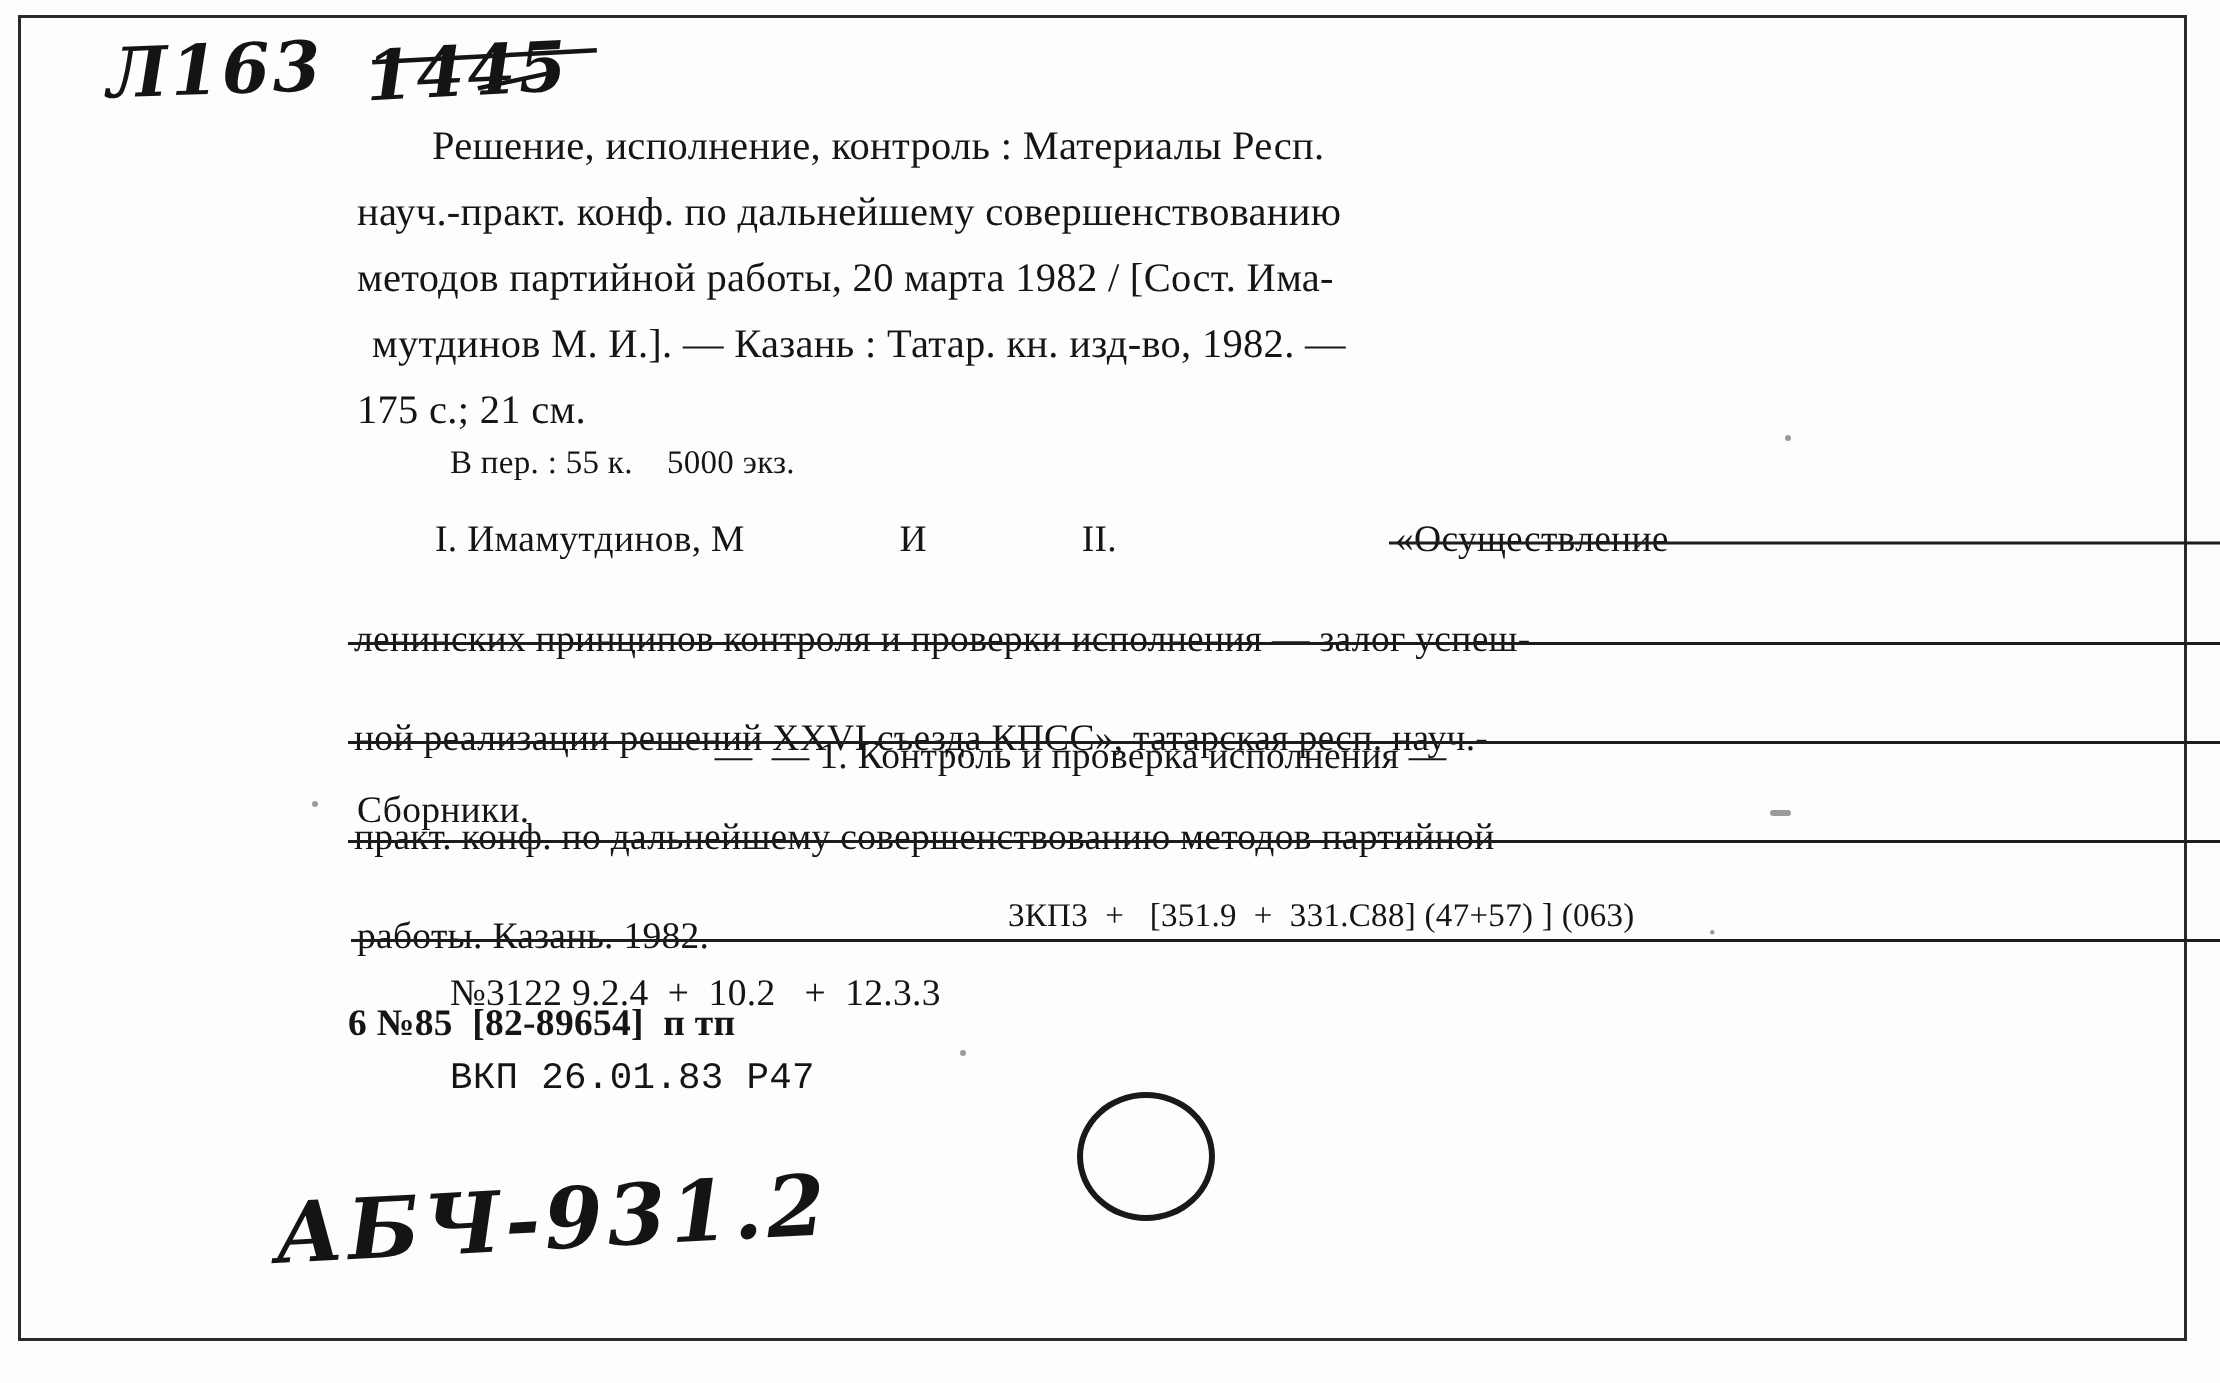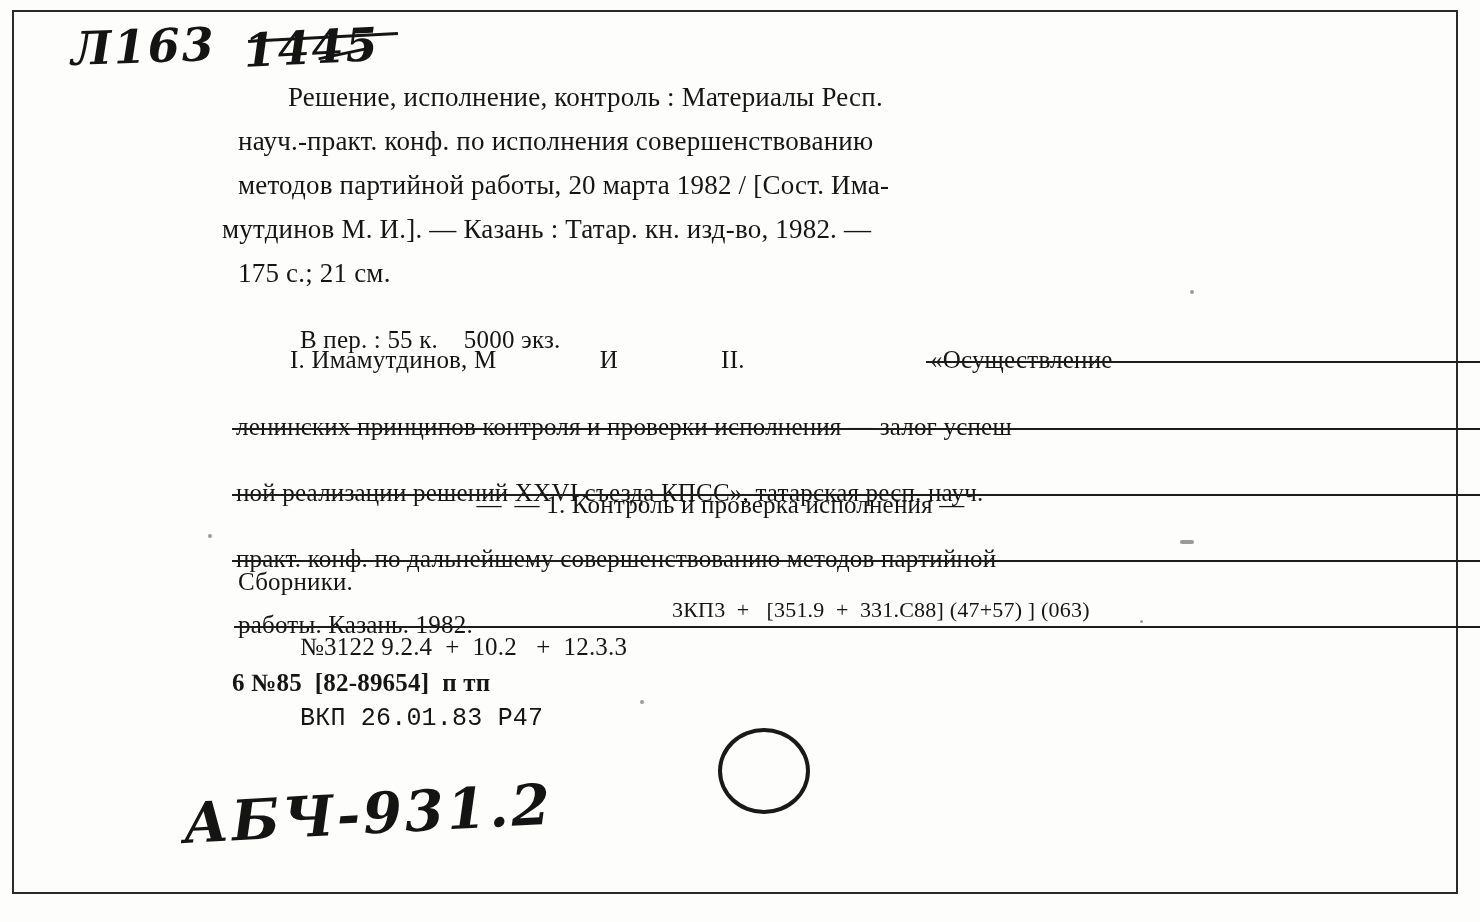--- a/index.html
+++ b/index.html
@@ -137,40 +137,40 @@
 <div id="card">
 
   <div id="card-border"></div>
 
   <div class="txt hand" id="hand-top">Л163</div>
   <div class="txt hand" id="hand-top-right">1445</div>
   <div id="hand-top-rule"></div>
   <div id="hand-strike"></div>
 
   <div class="txt body-line" style="left:288px; top:82px; font-weight:400;">Решение, исполнение, контроль : Материалы Респ.</div>
-  <div class="txt body-line" style="left:238px; top:126px;">науч.-практ. конф. по исполнения совершенствованию</div>
+  <div class="txt body-line" style="left:238px; top:126px;">науч.-практ. конф. по дальнейшему совершенствованию</div>
   <div class="txt body-line" style="left:238px; top:170px;">методов партийной работы, 20 марта 1982 / [Сост. Има-</div>
-  <div class="txt body-line" style="left:222px; top:214px;">мутдинов М. И.]. — Казань : Татар. кн. изд-во, 1982. —</div>
+  <div class="txt body-line" style="left:248px; top:214px;">мутдинов М. И.]. — Казань : Татар. кн. изд-во, 1982. —</div>
   <div class="txt body-line" style="left:238px; top:258px;">175 с.; 21 см.</div>
 
-  <div class="txt body-line" style="left:300px; top:325px; font-size:25px;">В пер. : 55 к.    5000 экз.</div>
+  <div class="txt body-line" style="left:300px; top:293px; font-size:22px;">В пер. : 55 к.    5000 экз.</div>
 
   <div class="txt body-line" style="left:290px; top:345px; font-size:25px;">I. Имамутдинов, М                И                II. </div>
   <div class="txt body-line struck" style="left:930px; top:345px; font-size:25px;">«Осуществление</div>
 
   <div class="txt body-line struck" style="left:236px; top:382px; font-size:25px;">ленинских принципов контроля и проверки исполнения — залог успеш-</div>
   <div class="txt body-line struck" style="left:236px; top:418px; font-size:25px;">ной реализации решений XXVI съезда КПСС», татарская респ. науч.-</div>
   <div class="txt body-line struck" style="left:236px; top:454px; font-size:25px;">практ. конф. по дальнейшему совершенствованию методов партийной</div>
 
   <div class="txt body-line struck" style="left:238px; top:490px; font-size:25px;">работы. Казань. 1982.</div>
   <div class="txt body-line" style="left:470px; top:490px; font-size:25px;"> —  — 1. Контроль и проверка исполнения —</div>
-  <div class="txt body-line" style="left:238px; top:526px; font-size:25px;margin-top:41px;">Сборники.</div>
+  <div class="txt body-line" style="left:238px; top:526px; font-size:25px;">Сборники.</div>
 
   <div class="txt body-line" style="left:672px; top:595px; font-size:22px;">3КП3  +   [351.9  +  331.С88] (47+57) ] (063)</div>
-  <div class="txt body-line" style="left:300px; top:632px; font-size:25px;">№3122 9.2.4  +  10.2   +  12.3.3</div>
+  <div class="txt body-line" style="left:300px; top:648px; font-size:25px;">№3122 9.2.4  +  10.2   +  12.3.3</div>
   <div class="txt body-line" style="left:232px; top:668px; font-size:25px; font-weight:700;">6 №85  [82-89654]  п тп</div>
   <div class="txt body-line" style="left:300px; top:704px; font-size:25px;font-family:Liberation Mono, monospace;">ВКП 26.01.83 Р47</div>
 
   <div id="circle-mark"></div>
 
 
   <div class="txt hand" id="hand-bottom">АБЧ-931.2</div>
 
   <div class="speck" style="left:1190px; top:290px; width:4px; height:4px;"></div>
   <div class="speck" style="left:1140px; top:620px; width:3px; height:3px;"></div>

